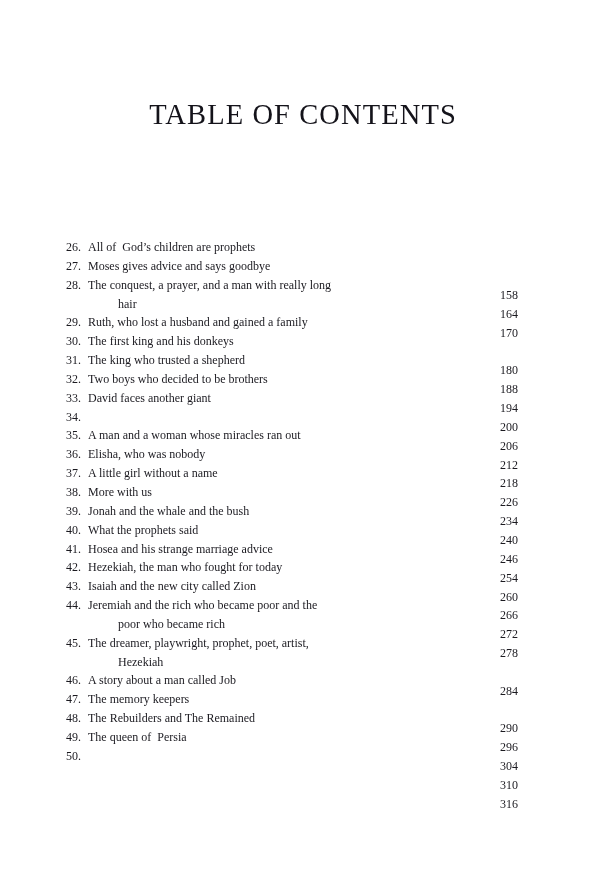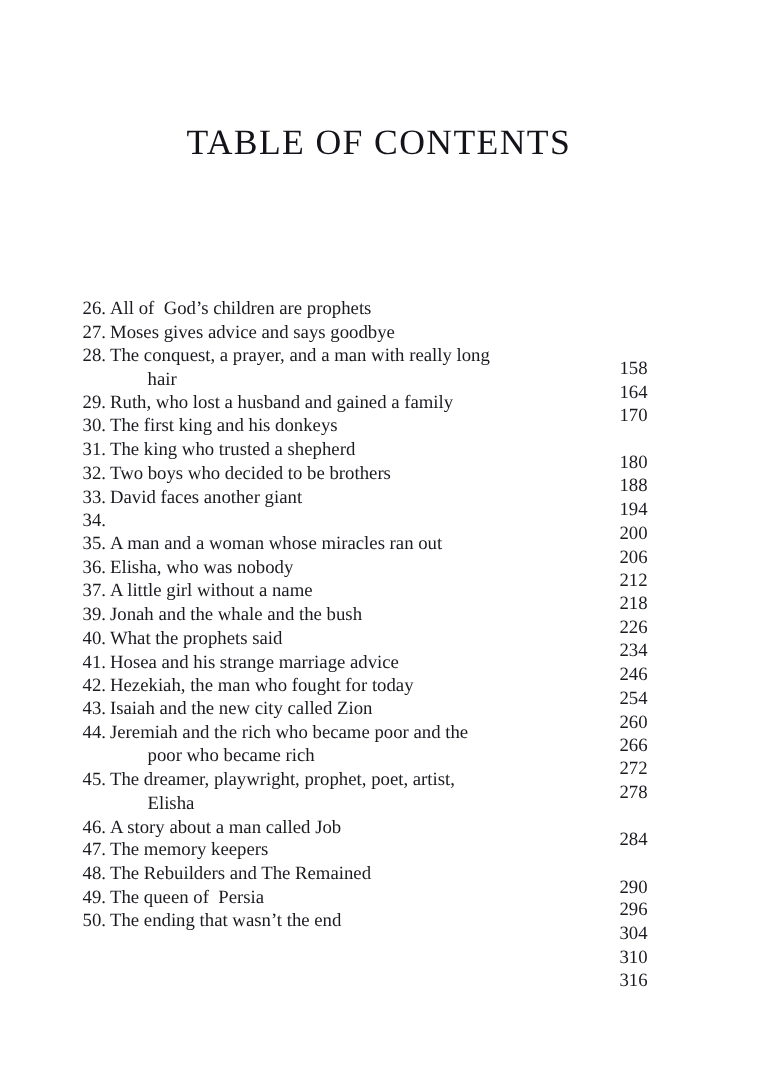--- a/index.html
+++ b/index.html
@@ -42,21 +42,21 @@
   .toc-list {
     position: absolute;
     top: 238px;
     left: 66px;
     width: 452px;
   }
 
   .toc-entry {
     position: relative;
     display: block;
-    font-size: 15px;
+    font-size: 12px;
     line-height: 18.85px;
     color: #1b1a20;
     min-height: 18.85px;
   }
 
   .entry-main {
     position: relative;
     display: block;
     padding-left: 22px;   
     padding-right: 56px;  
@@ -180,20 +180,27 @@
       </div>
       <div class="toc-entry">
         <div class="entry-main">
           <span class="entry-num">37.</span>
           <span class="entry-title">A little girl without a name</span>
           <span class="entry-page">234</span>
         </div>
       </div>
       <div class="toc-entry">
         <div class="entry-main">
+          <span class="entry-num">38.</span>
+          <span class="entry-title">More with us</span>
+          <span class="entry-page">240</span>
+        </div>
+      </div>
+      <div class="toc-entry">
+        <div class="entry-main">
           <span class="entry-num">39.</span>
           <span class="entry-title">Jonah and the whale and the bush</span>
           <span class="entry-page">246</span>
         </div>
       </div>
       <div class="toc-entry">
         <div class="entry-main">
           <span class="entry-num">40.</span>
           <span class="entry-title">What the prophets said</span>
           <span class="entry-page">254</span>
@@ -227,21 +234,21 @@
           <span class="entry-page">278</span>
         </div>
         <div class="entry-cont">poor who became rich</div>
       </div>
       <div class="toc-entry">
         <div class="entry-main">
           <span class="entry-num">45.</span>
           <span class="entry-title">The dreamer, playwright, prophet, poet, artist,</span>
           <span class="entry-page">284</span>
         </div>
-        <div class="entry-cont">Elisha</div>
+        <div class="entry-cont">Hezekiah</div>
       </div>
       <div class="toc-entry">
         <div class="entry-main">
           <span class="entry-num">46.</span>
           <span class="entry-title">A story about a man called Job</span>
           <span class="entry-page">290</span>
         </div>
       </div>
       <div class="toc-entry">
         <div class="entry-main">
@@ -260,19 +267,18 @@
       <div class="toc-entry">
         <div class="entry-main">
           <span class="entry-num">49.</span>
           <span class="entry-title">The queen of  Persia</span>
           <span class="entry-page">310</span>
         </div>
       </div>
       <div class="toc-entry">
         <div class="entry-main">
           <span class="entry-num">50.</span>
-          <span class="entry-title">The ending that wasn’t the end</span>
           <span class="entry-page">316</span>
         </div>
       </div>
     </div>
 
 </div>
 
 </body></html>

